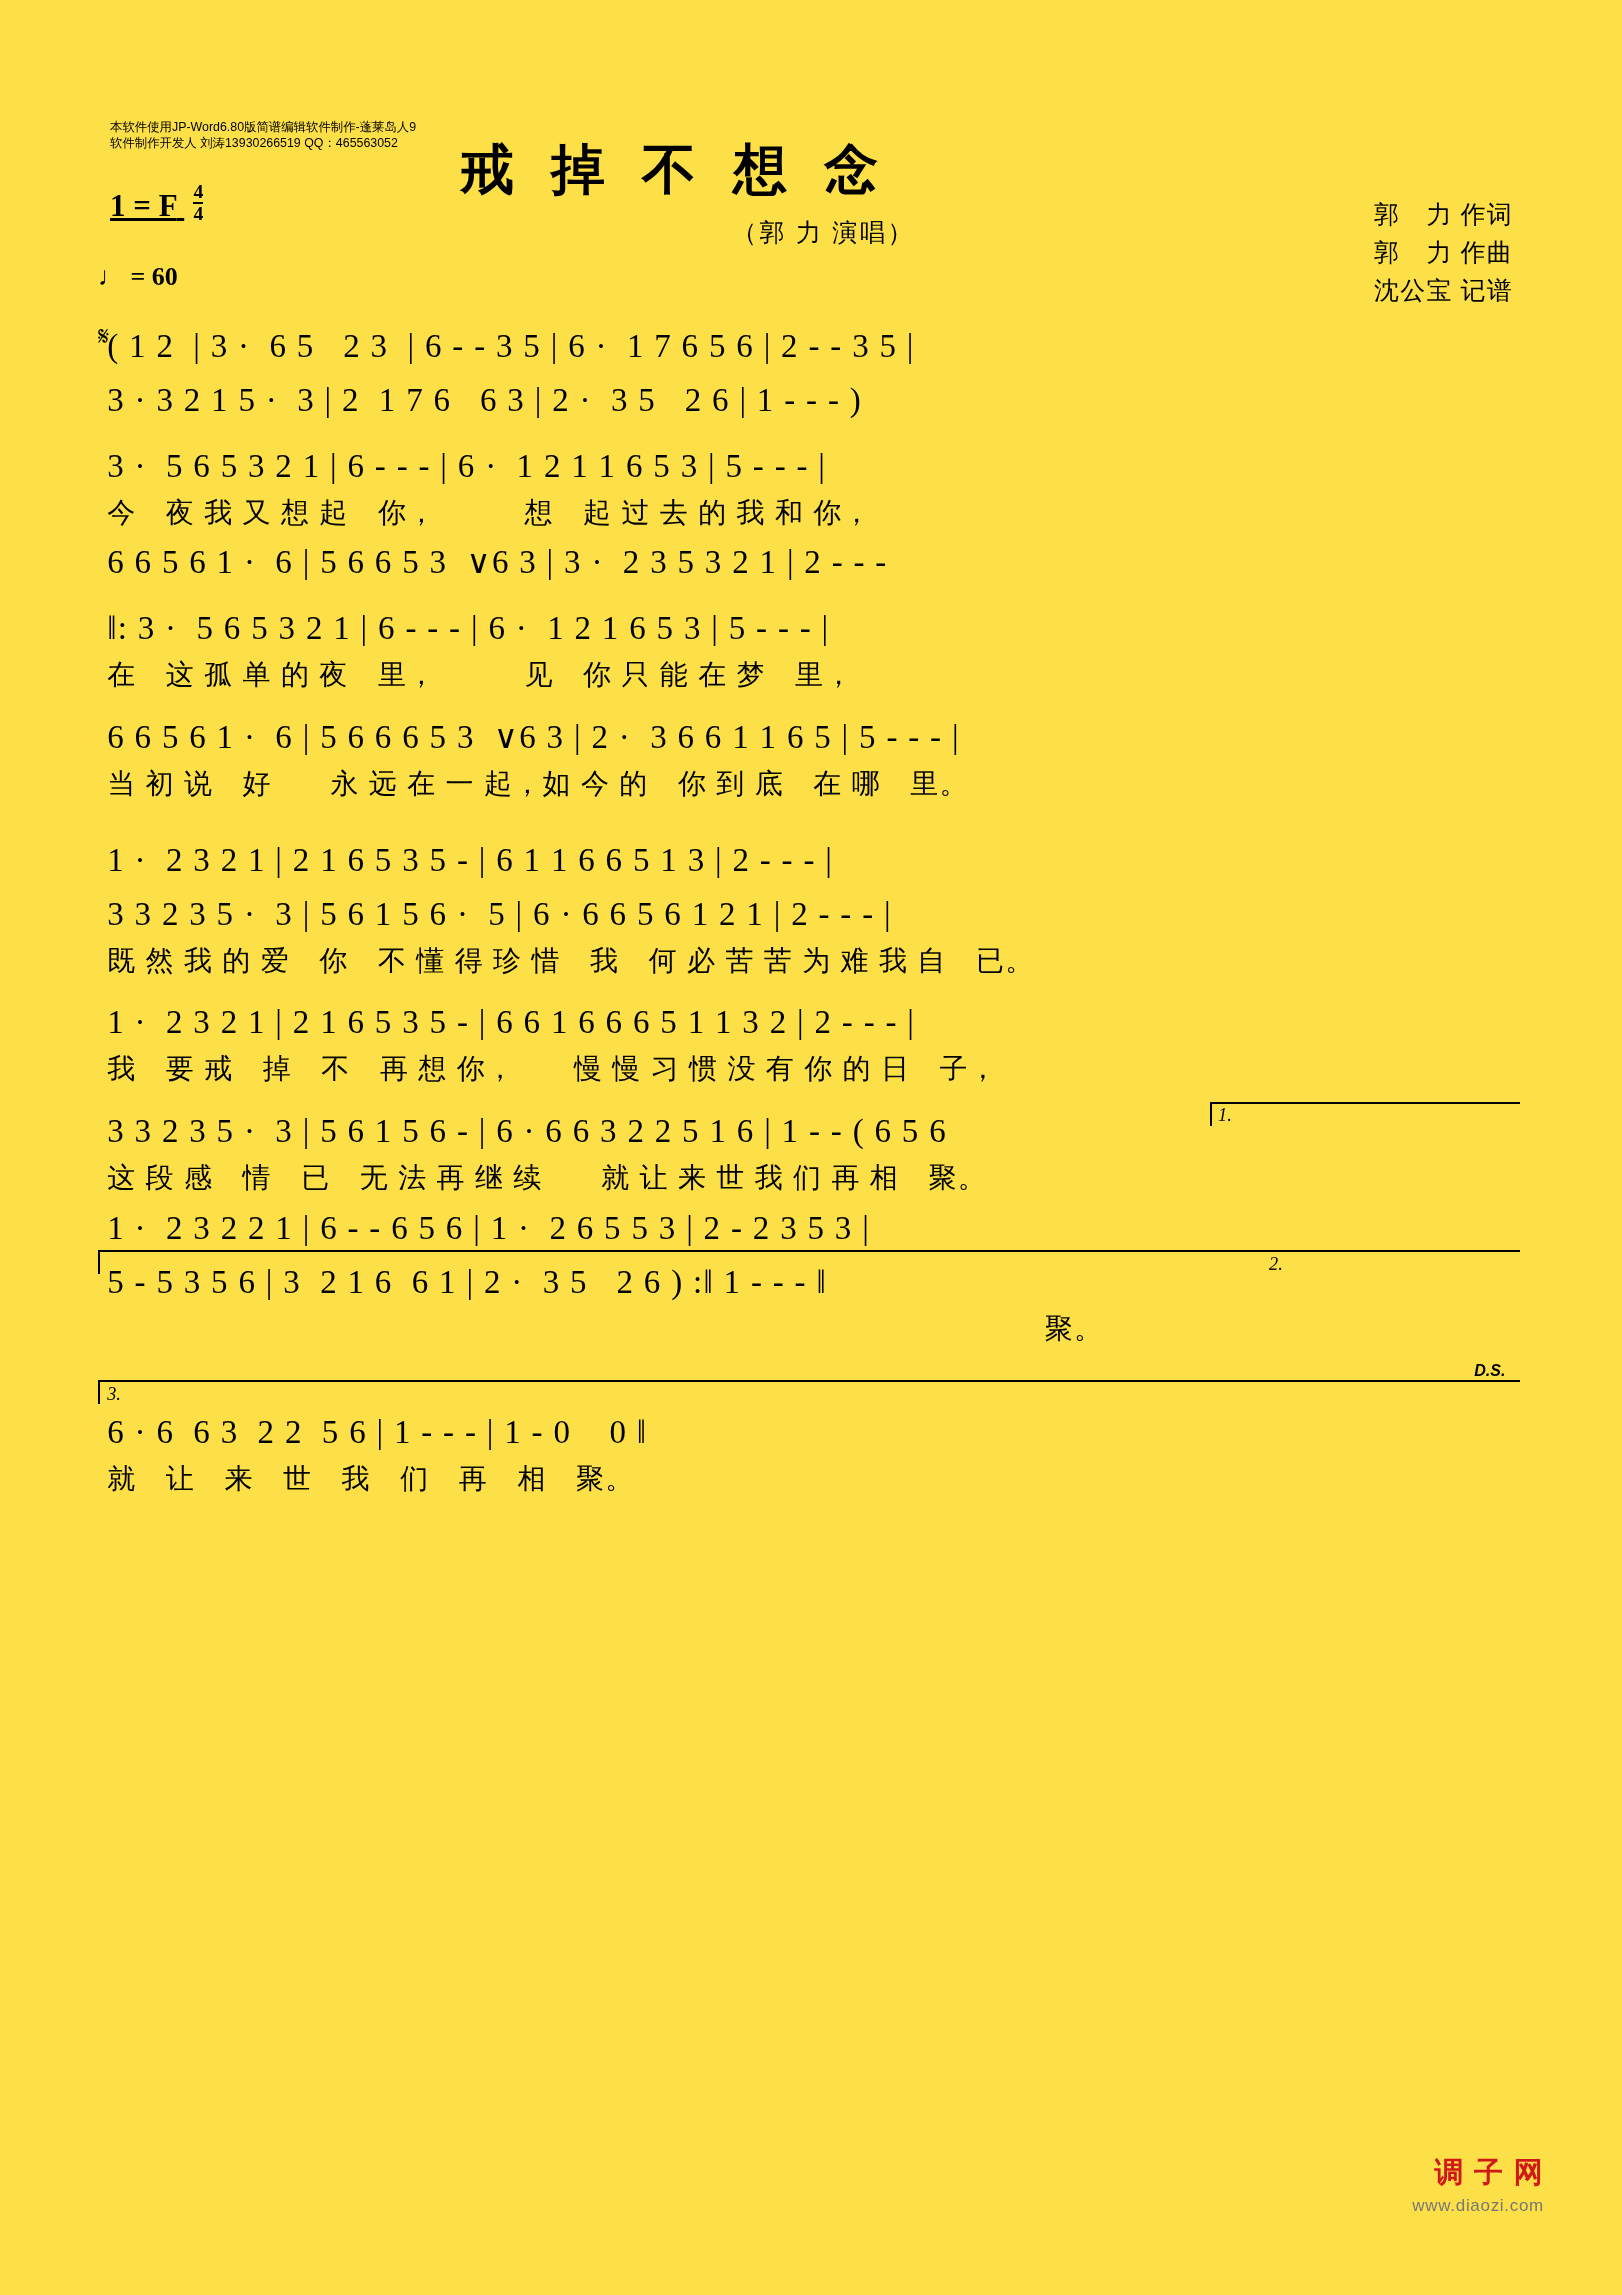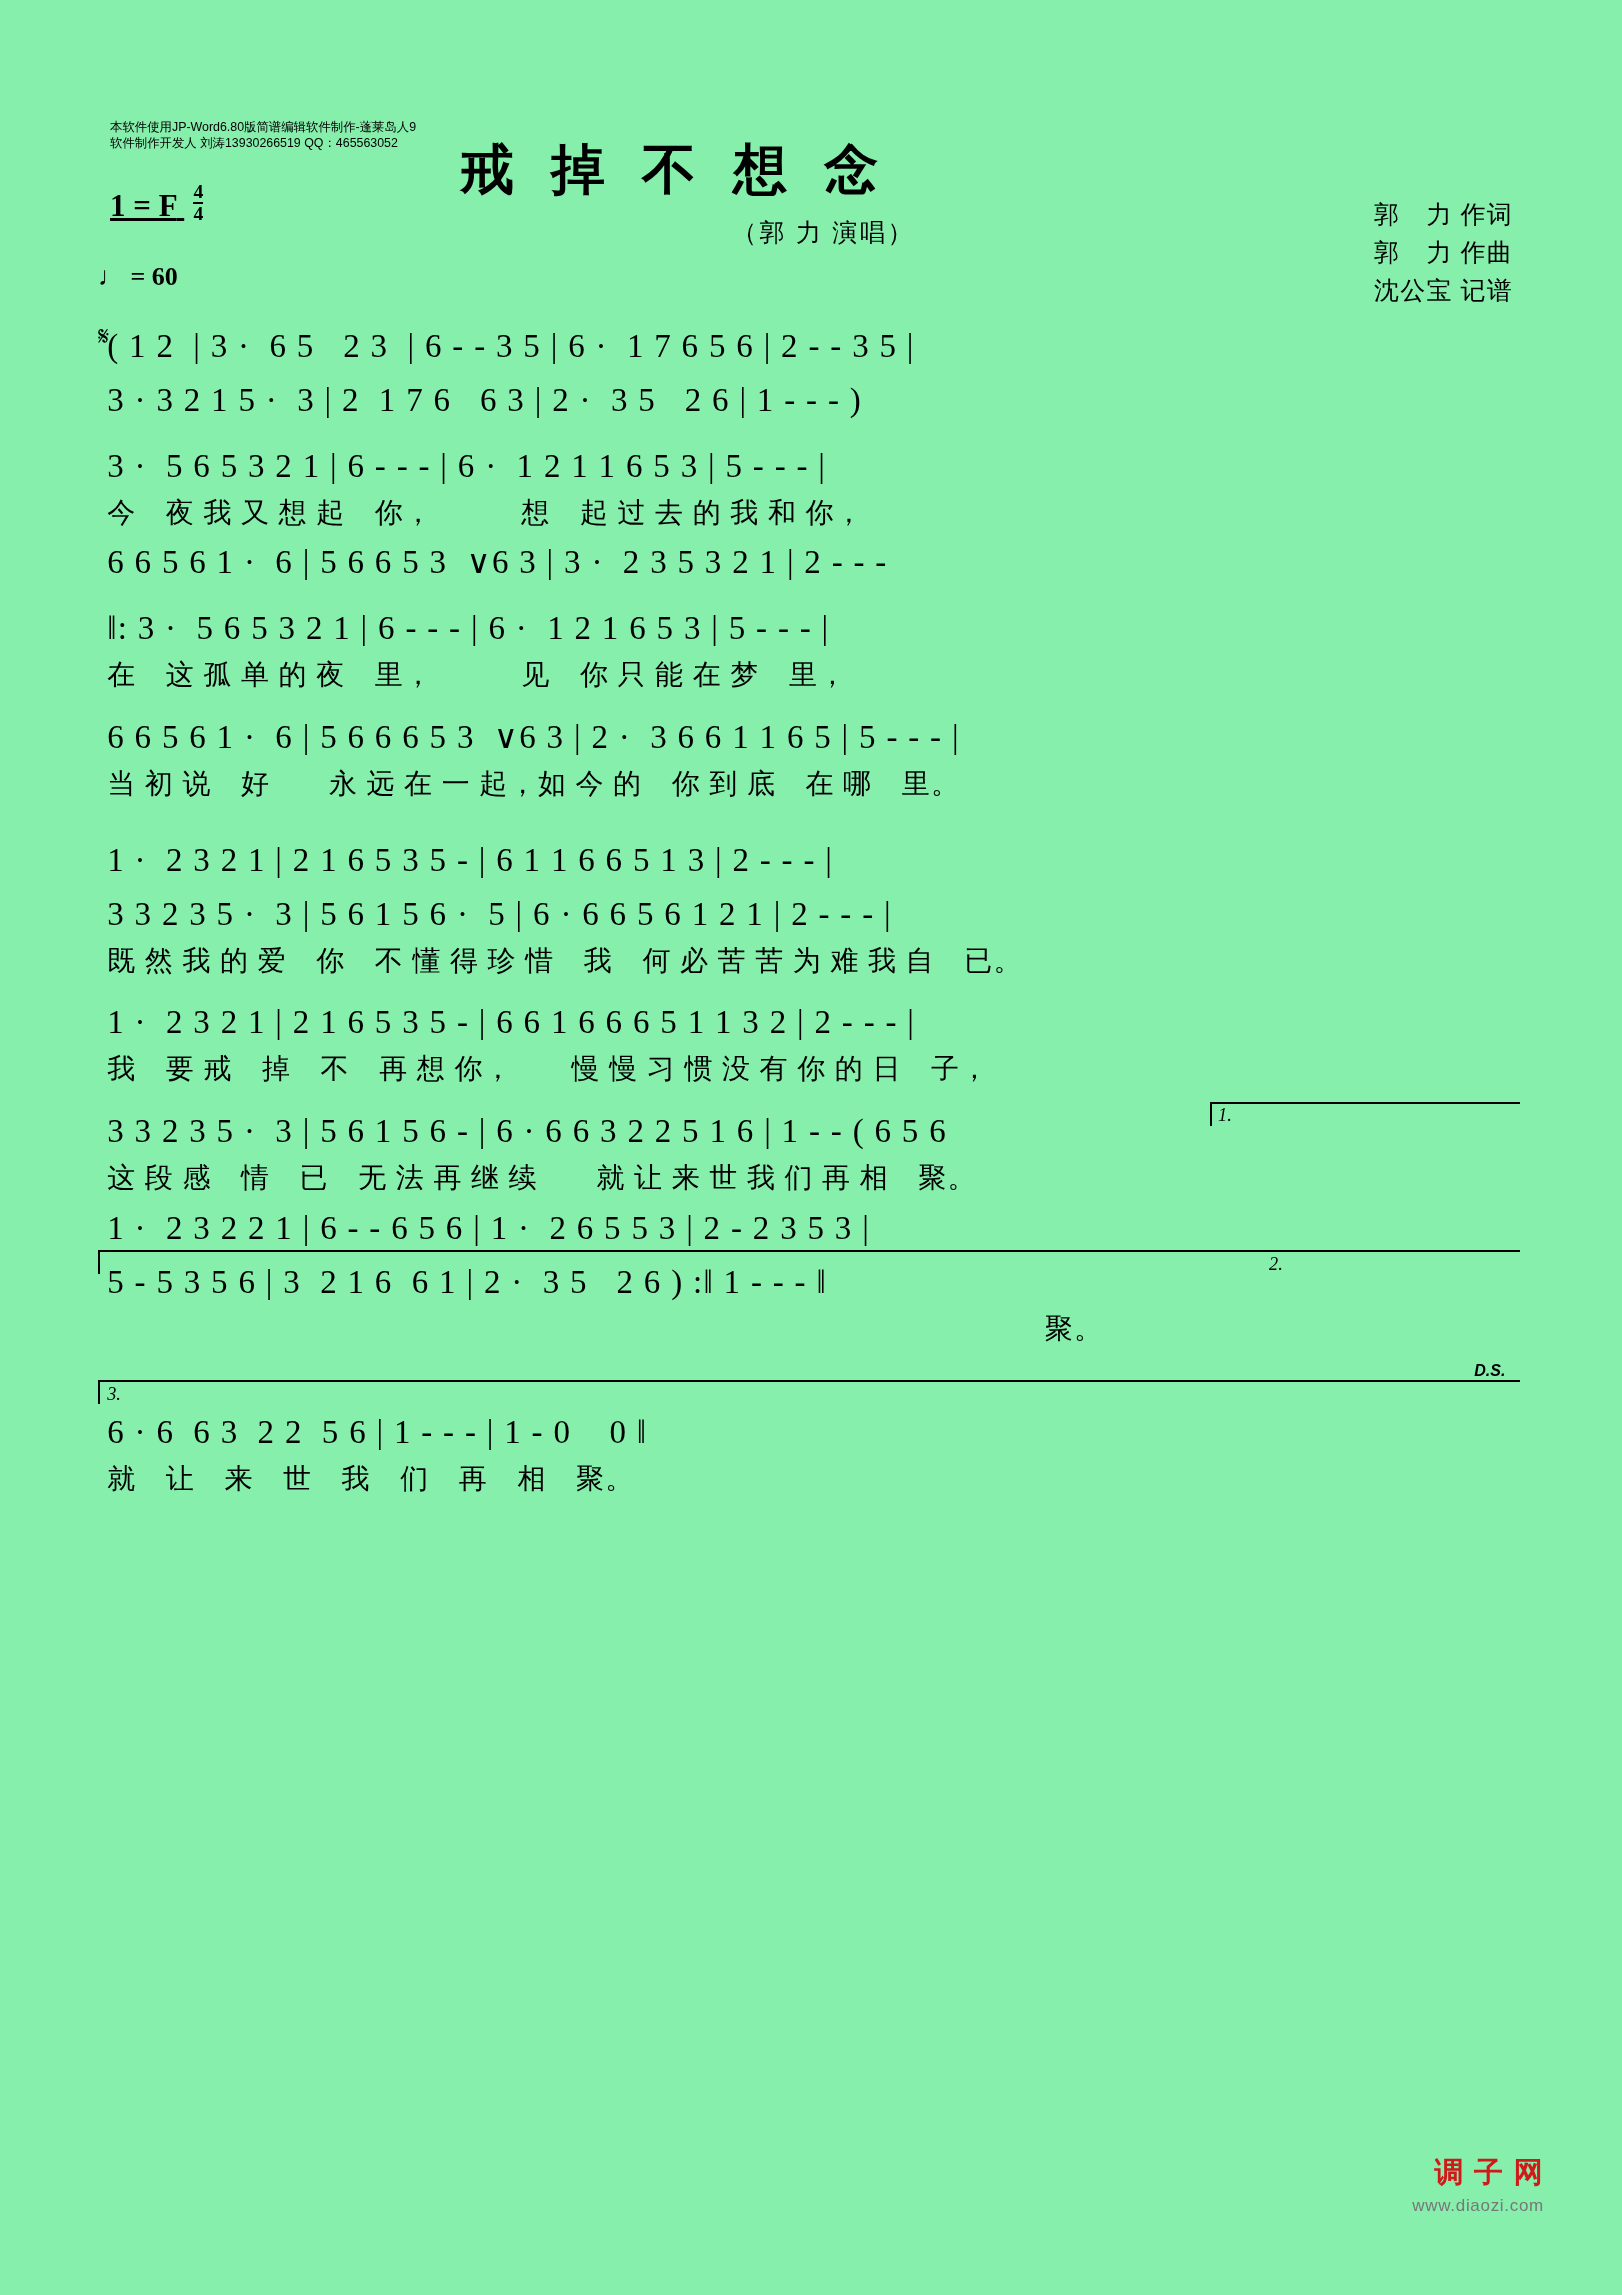--- a/index.html
+++ b/index.html
@@ -8,21 +8,21 @@
     background: #ffffff;
   }
   body {
     font-family: "Liberation Serif", serif;
     color: #000000;
   }
   #sheet {
     position: relative;
     width: 1623px;
     height: 2295px;
-    background: #86efac;
+    background: #fde047;
     overflow: hidden;
   }
   
   .software-note {
     position: absolute;
     left: 110px;
     top: 119px;
     font-family: "Liberation Sans", sans-serif;
     font-size: 12.4px;
     line-height: 16.4px;
@@ -101,21 +101,21 @@
   }
   .notes-row {
     font-family: "Liberation Serif", serif;
     font-size: 33px;
     letter-spacing: 1.3px;
     white-space: pre;
     line-height: 50px;
     padding-left: 9.2px;
   }
   .lyric-row {
-    font-family: Liberation Serif, serif;
+    font-family: Liberation Sans, sans-serif;
     font-size: 28px;
     letter-spacing: 1.3px;
     white-space: pre;
     line-height: 43px;
     padding-left: 9.2px;
   }
   .spacer-sm { height: 11.8px; }
   .spacer-md { height: 26px; }
   .watermark {
     position: absolute;

